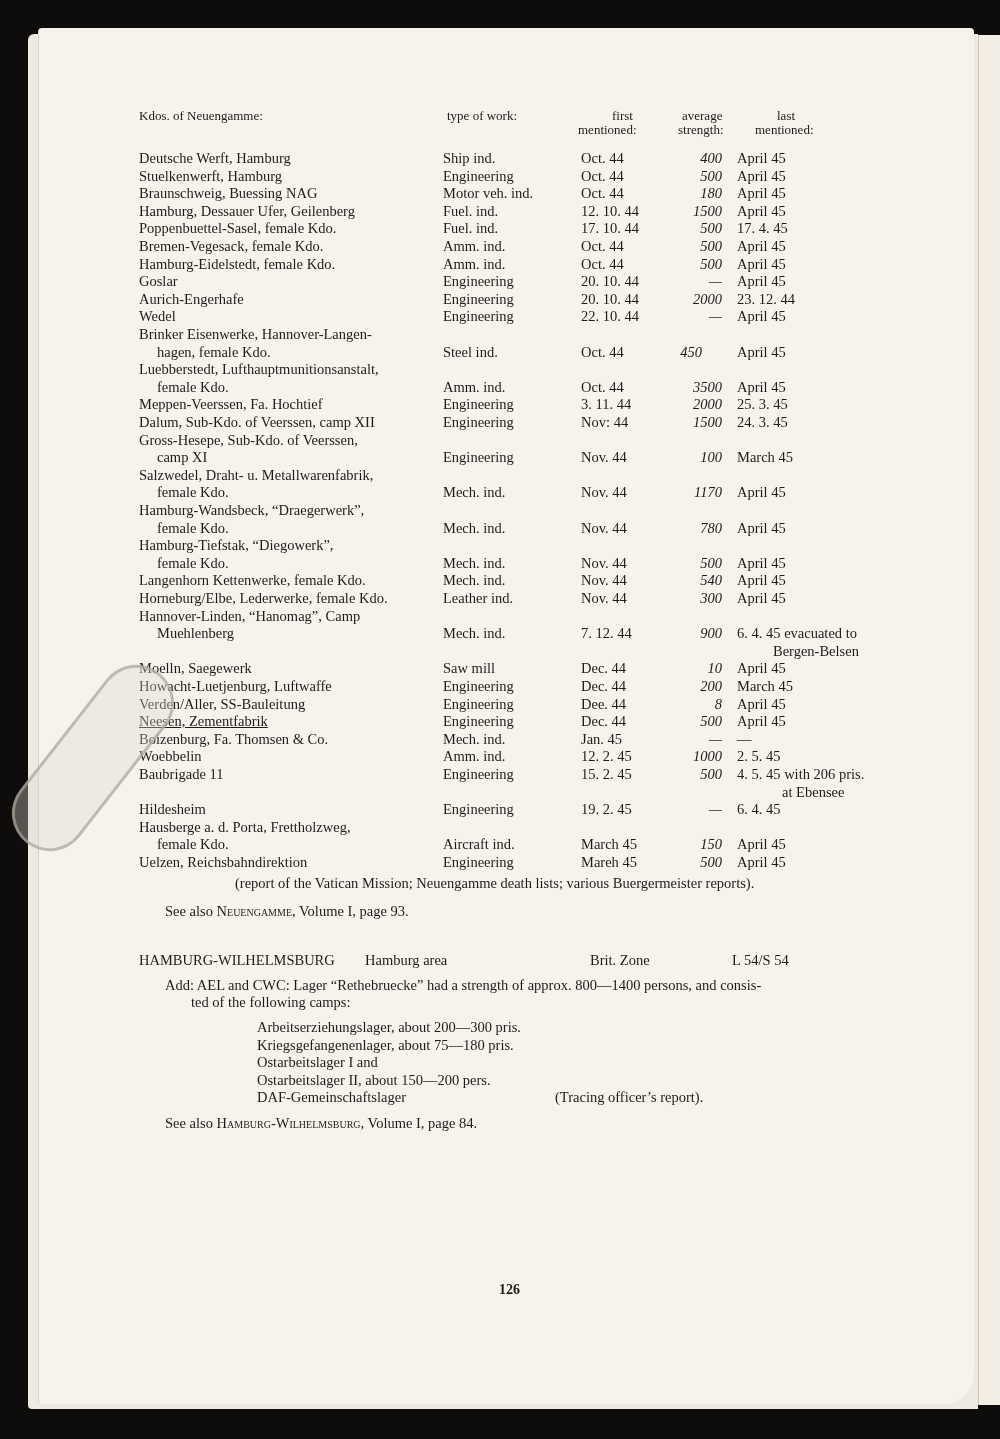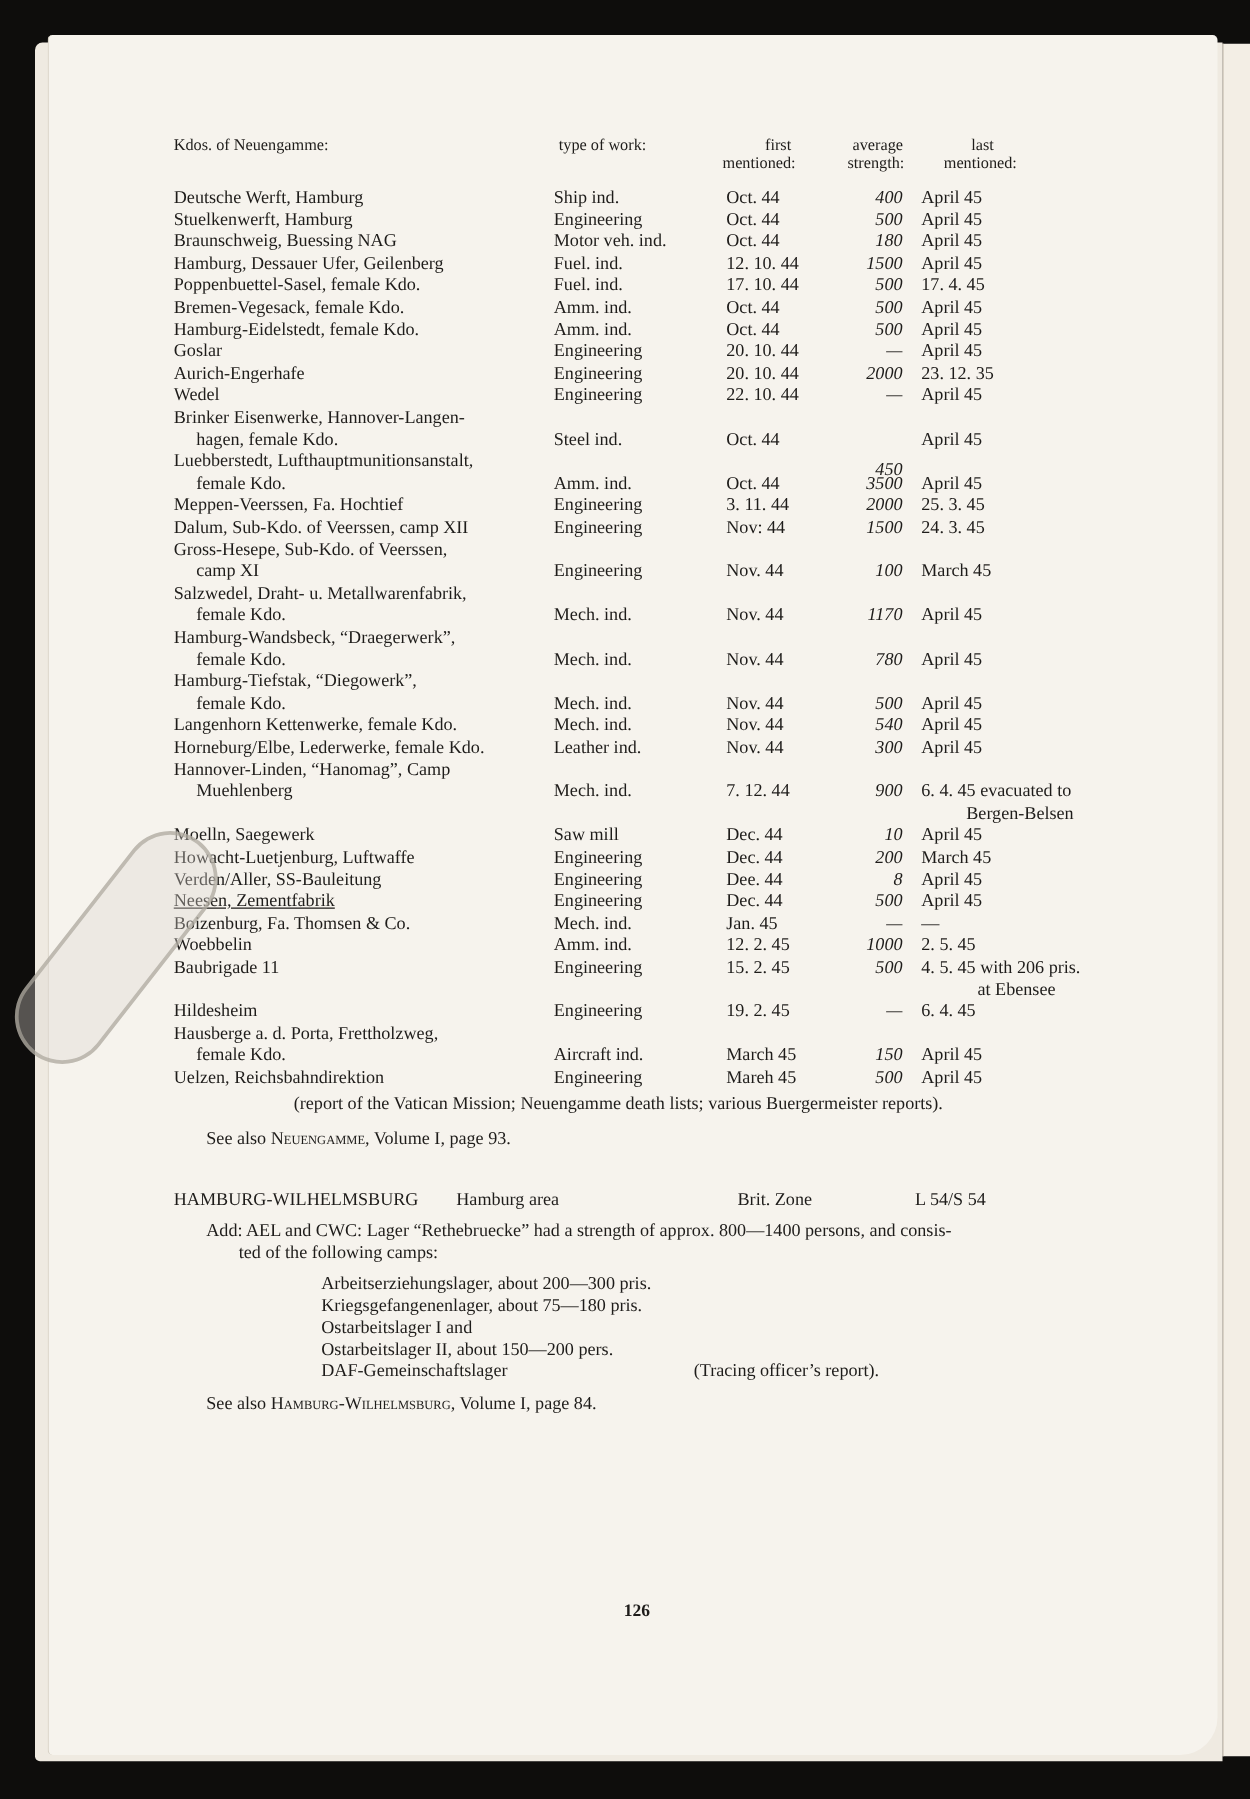--- a/index.html
+++ b/index.html
@@ -88,31 +88,31 @@
     <div class="abs" style="top: 255.6px; left: 737px;">April 45</div>
     <div class="abs" style="left: 139px; top: 273.2px;">Goslar</div>
     <div class="abs" style="top: 273.2px; left: 443px;">Engineering</div>
     <div class="abs" style="top: 273.2px; left: 581px;">20. 10. 44</div>
     <div class="abs r" style="top: 273.2px; left: 662px; width: 60px;">—</div>
     <div class="abs" style="top: 273.2px; left: 737px;">April 45</div>
     <div class="abs" style="left: 139px; top: 290.8px;">Aurich-Engerhafe</div>
     <div class="abs" style="top: 290.8px; left: 443px;">Engineering</div>
     <div class="abs" style="top: 290.8px; left: 581px;">20. 10. 44</div>
     <div class="abs r" style="top: 290.8px; left: 662px; width: 60px;">2000</div>
-    <div class="abs" style="top: 290.8px; left: 737px;">23. 12. 35</div>
+    <div class="abs" style="top: 290.8px; left: 737px;">23. 12. 44</div>
     <div class="abs" style="left: 139px; top: 308.4px;">Wedel</div>
     <div class="abs" style="top: 308.4px; left: 443px;">Engineering</div>
     <div class="abs" style="top: 308.4px; left: 581px;">22. 10. 44</div>
     <div class="abs r" style="top: 308.4px; left: 662px; width: 60px;">—</div>
     <div class="abs" style="top: 308.4px; left: 737px;">April 45</div>
     <div class="abs" style="left: 139px; top: 326px;">Brinker Eisenwerke, Hannover-Langen-</div>
     <div class="abs" style="left: 157px; top: 343.6px;">hagen, female Kdo.</div>
     <div class="abs" style="top: 343.6px; left: 443px;">Steel ind.</div>
     <div class="abs" style="top: 343.6px; left: 581px;">Oct. 44</div>
-    <div class="abs r" style="top: 343.6px; left: 662px; width: 60px; margin-top: 24px;">450</div>
+    <div class="abs r" style="top: 343.6px; left: 642px; width: 60px;">450</div>
     <div class="abs" style="top: 343.6px; left: 737px;">April 45</div>
     <div class="abs" style="left: 139px; top: 361.2px;">Luebberstedt, Lufthauptmunitionsanstalt,</div>
     <div class="abs" style="left: 157px; top: 378.8px;">female Kdo.</div>
     <div class="abs" style="top: 378.8px; left: 443px;">Amm. ind.</div>
     <div class="abs" style="top: 378.8px; left: 581px;">Oct. 44</div>
     <div class="abs r" style="top: 378.8px; left: 662px; width: 60px;">3500</div>
     <div class="abs" style="top: 378.8px; left: 737px;">April 45</div>
     <div class="abs" style="left: 139px; top: 396.4px; font-family: Liberation Serif, serif;">Meppen-Veerssen, Fa. Hochtief</div>
     <div class="abs" style="top: 396.4px; left: 443px;">Engineering</div>
     <div class="abs" style="top: 396.4px; left: 581px;">3. 11. 44</div>

